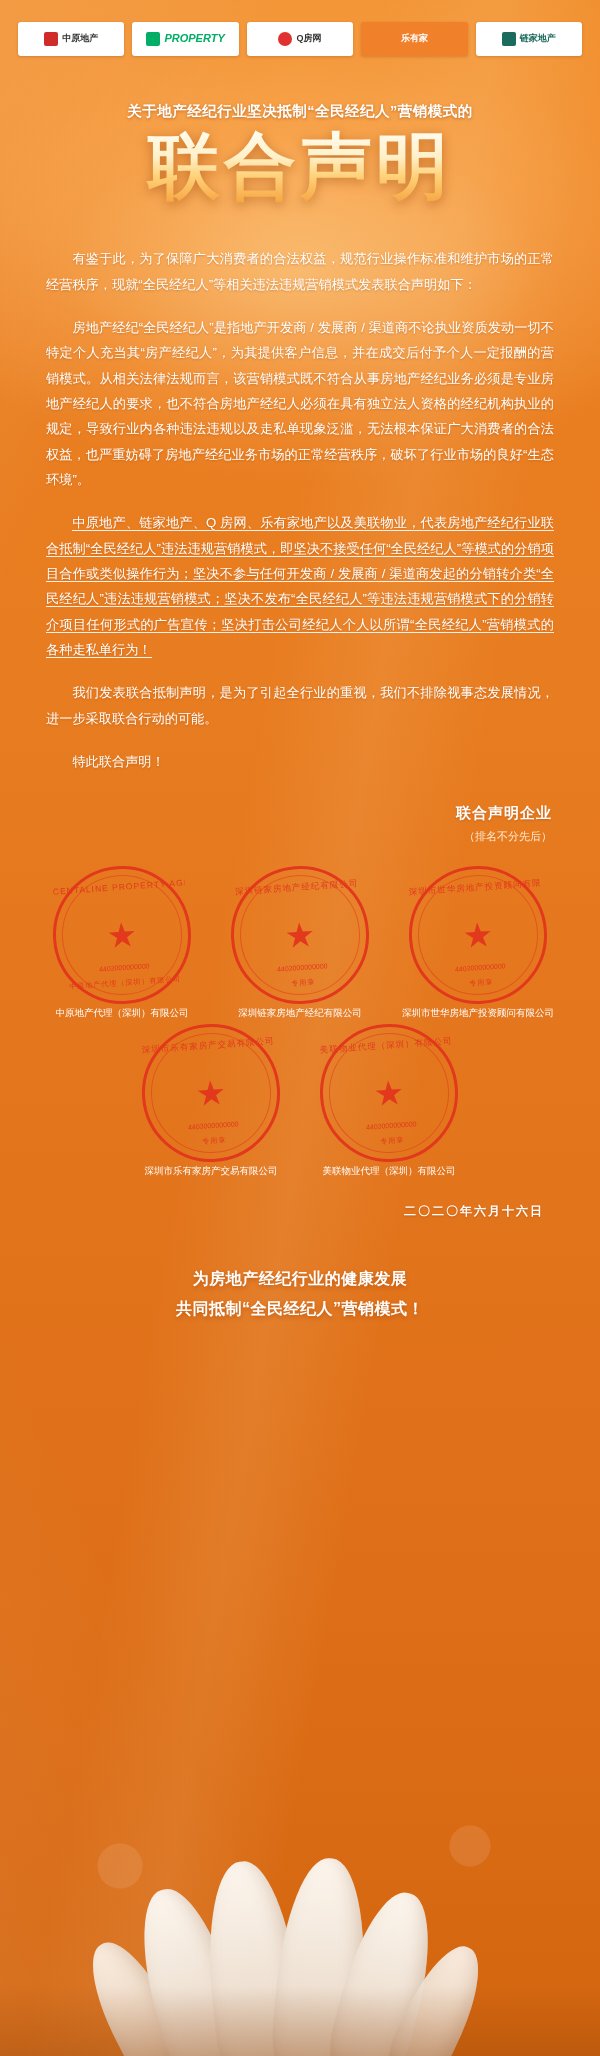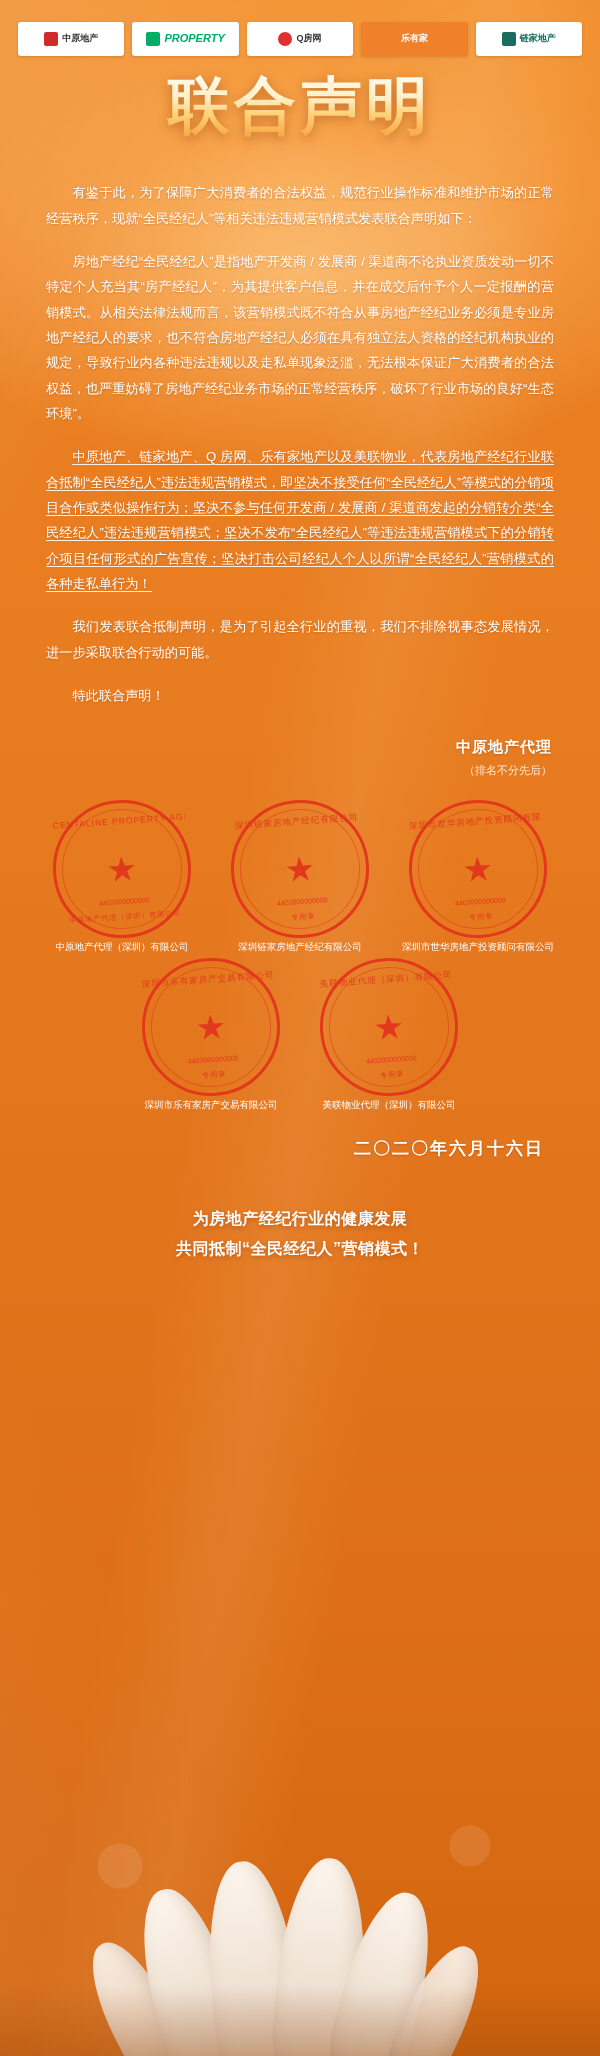--- a/index.html
+++ b/index.html
@@ -93,21 +93,21 @@
     color: #ffffff;
     font-size: 14.5px;
     font-weight: bold;
     letter-spacing: 0.5px;
     margin: 36px 0 4px 0;
     text-shadow: 0 1px 3px rgba(150,60,0,0.5);
   }
   .head-main {
     position: relative;
     text-align: center;
-    font-size: 62px;
+    font-size: 72px;
     font-weight: bold;
     letter-spacing: 4px;
     margin: 6px 0 0 0;
     line-height: 1.1;
     color: #fff6e0;
     background: linear-gradient(180deg, #fffdf4 0%, #fff0c8 38%, #ffd27a 62%, #f6a03a 100%);
     -webkit-background-clip: text;
     background-clip: text;
     -webkit-text-fill-color: transparent;
     filter: drop-shadow(0 3px 6px rgba(140,50,0,0.45));
@@ -222,21 +222,21 @@
     color: #ffffff;
     text-align: center;
     line-height: 1.4;
     max-width: 160px;
   }
   .sign-date {
     position: relative;
     text-align: right;
     margin: 26px 56px 0 0;
     color: #ffffff;
-    font-size: 17px;
+    font-size: 12px;
     letter-spacing: 2px;
     font-weight: bold;
     text-shadow: 0 1px 2px rgba(150,60,0,0.4);
   }
 
   
   .slogan {
     position: relative;
     text-align: center;
     margin: 44px 0 0 0;
@@ -308,34 +308,35 @@
     </div>
     <div class="logo-chip leyoujia">
       <span class="logo-text">乐有家</span>
     </div>
     <div class="logo-chip midland">
       <span class="logo-mark teal"></span>
       <span class="logo-text">链家地产</span>
     </div>
   </div>
 
+  <div class="head-sub">关于地产经纪行业坚决抵制“全民经纪人”营销模式的</div>
   <div class="head-main">联合声明</div>
 
   <div class="body-copy">
     <p>有鉴于此，为了保障广大消费者的合法权益，规范行业操作标准和维护市场的正常经营秩序，现就“全民经纪人”等相关违法违规营销模式发表联合声明如下：</p>
     <p>房地产经纪“全民经纪人”是指地产开发商 / 发展商 / 渠道商不论执业资质发动一切不特定个人充当其“房产经纪人”，为其提供客户信息，并在成交后付予个人一定报酬的营销模式。从相关法律法规而言，该营销模式既不符合从事房地产经纪业务必须是专业房地产经纪人的要求，也不符合房地产经纪人必须在具有独立法人资格的经纪机构执业的规定，导致行业内各种违法违规以及走私单现象泛滥，无法根本保证广大消费者的合法权益，也严重妨碍了房地产经纪业务市场的正常经营秩序，破坏了行业市场的良好“生态环境”。</p>
     <p class="p-underlined">
       <span class="seg">中原地产、链家地产、Q 房网、乐有家地产以及美联物业，代表房地产经纪行业联合抵制“全民经纪人”违法违规营销模式，即坚决不接受任何“全民经纪人”等模式的分销项目合作或类似操作行为；坚决不参与任何开发商 / 发展商 / 渠道商发起的分销转介类“全民经纪人”违法违规营销模式；坚决不发布“全民经纪人”等违法违规营销模式下的分销转介项目任何形式的广告宣传；坚决打击公司经纪人个人以所谓“全民经纪人”营销模式的各种走私单行为！</span>
     </p>
     <p>我们发表联合抵制声明，是为了引起全行业的重视，我们不排除视事态发展情况，进一步采取联合行动的可能。</p>
     <p>特此联合声明！</p>
   </div>
 
   <div class="sign-head">
-    <div class="sign-title">中原地产代理</div>
+    <div class="sign-title">联合声明企业</div>
     <div class="sign-note">（排名不分先后）</div>
   </div>
 
   <div class="stamp-grid">
     <div class="stamp-cell">
       <div class="stamp">
         <span class="arc-top">CENTALINE PROPERTY AGENCY (SHENZHEN) LTD</span>
         <span class="star">★</span>
         <span class="mid-code">4403000000000</span>
         <span class="arc-bottom">中原地产代理（深圳）有限公司</span>

